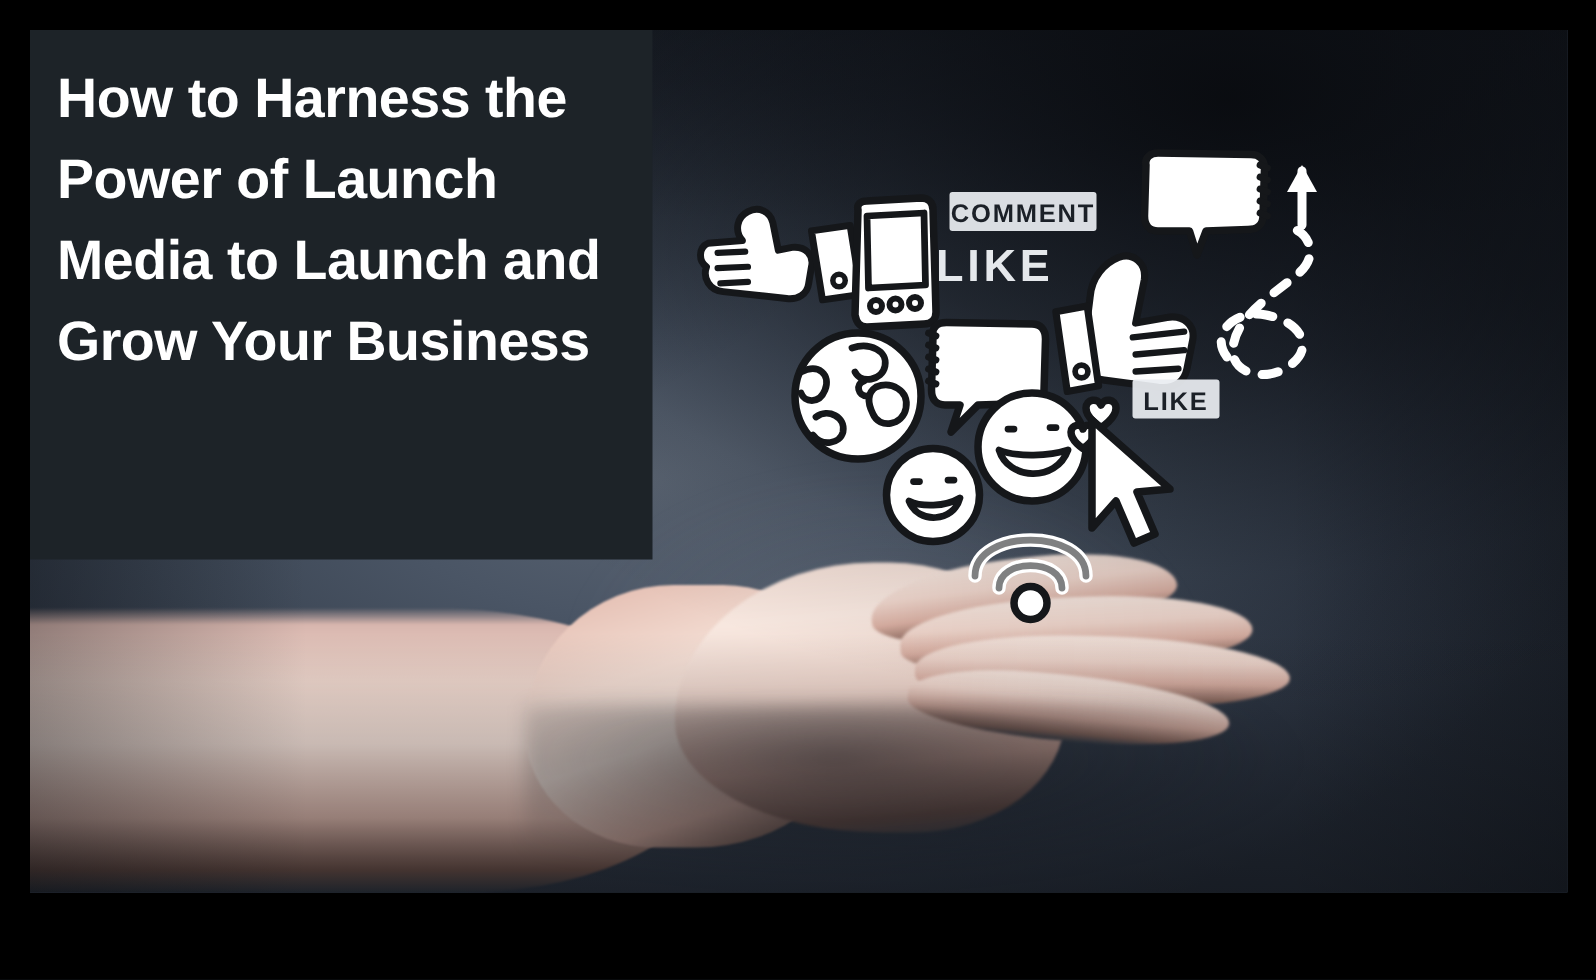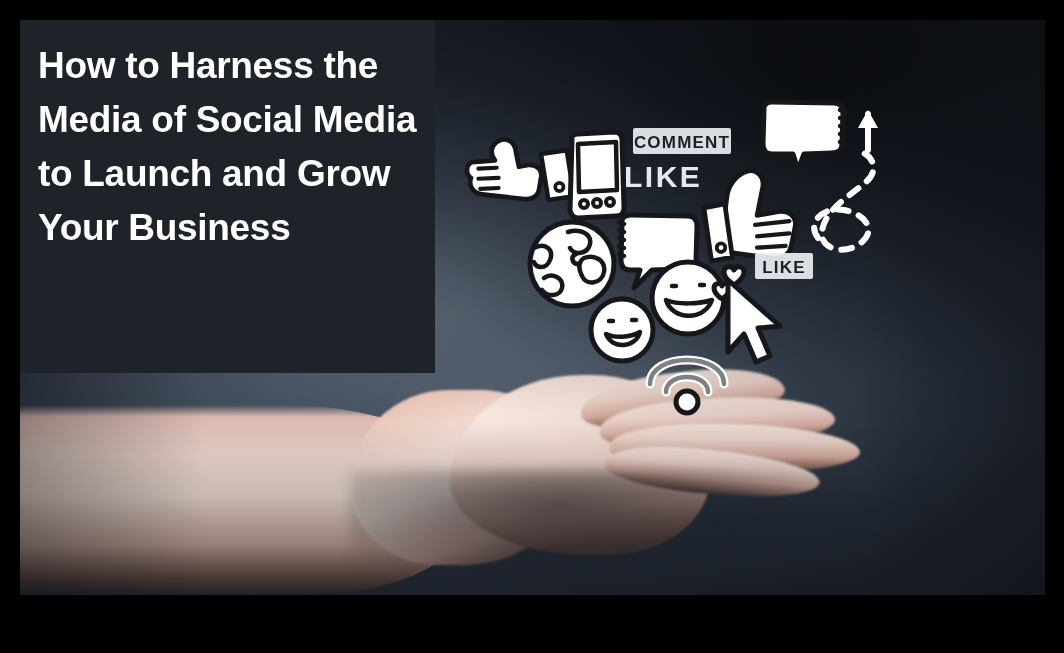--- a/index.html
+++ b/index.html
@@ -359,17 +359,17 @@
           <path class="dk" d="M4 54 C4 22 78 22 78 54" stroke-width="4" opacity="0.55"></path>
           <path class="dl" d="M20 62 C20 42 62 42 62 62" stroke-width="14"></path>
           <path class="dk" d="M20 62 C20 42 62 42 62 62" stroke-width="4" opacity="0.55"></path>
           <circle class="dw" cx="41" cy="72" r="11"></circle>
         </g>
 
       </svg>
     </div>
 
     <div id="title-overlay">
-      <h1 id="title-text">How to Harness the Media of Social Media to Launch and Grow Your Business</h1>
+      <h1 id="title-text">How to Harness the Power of Launch Media to Launch and Grow Your Business</h1>
     </div>
 
   </div>
 </div>
 
 </body></html>

